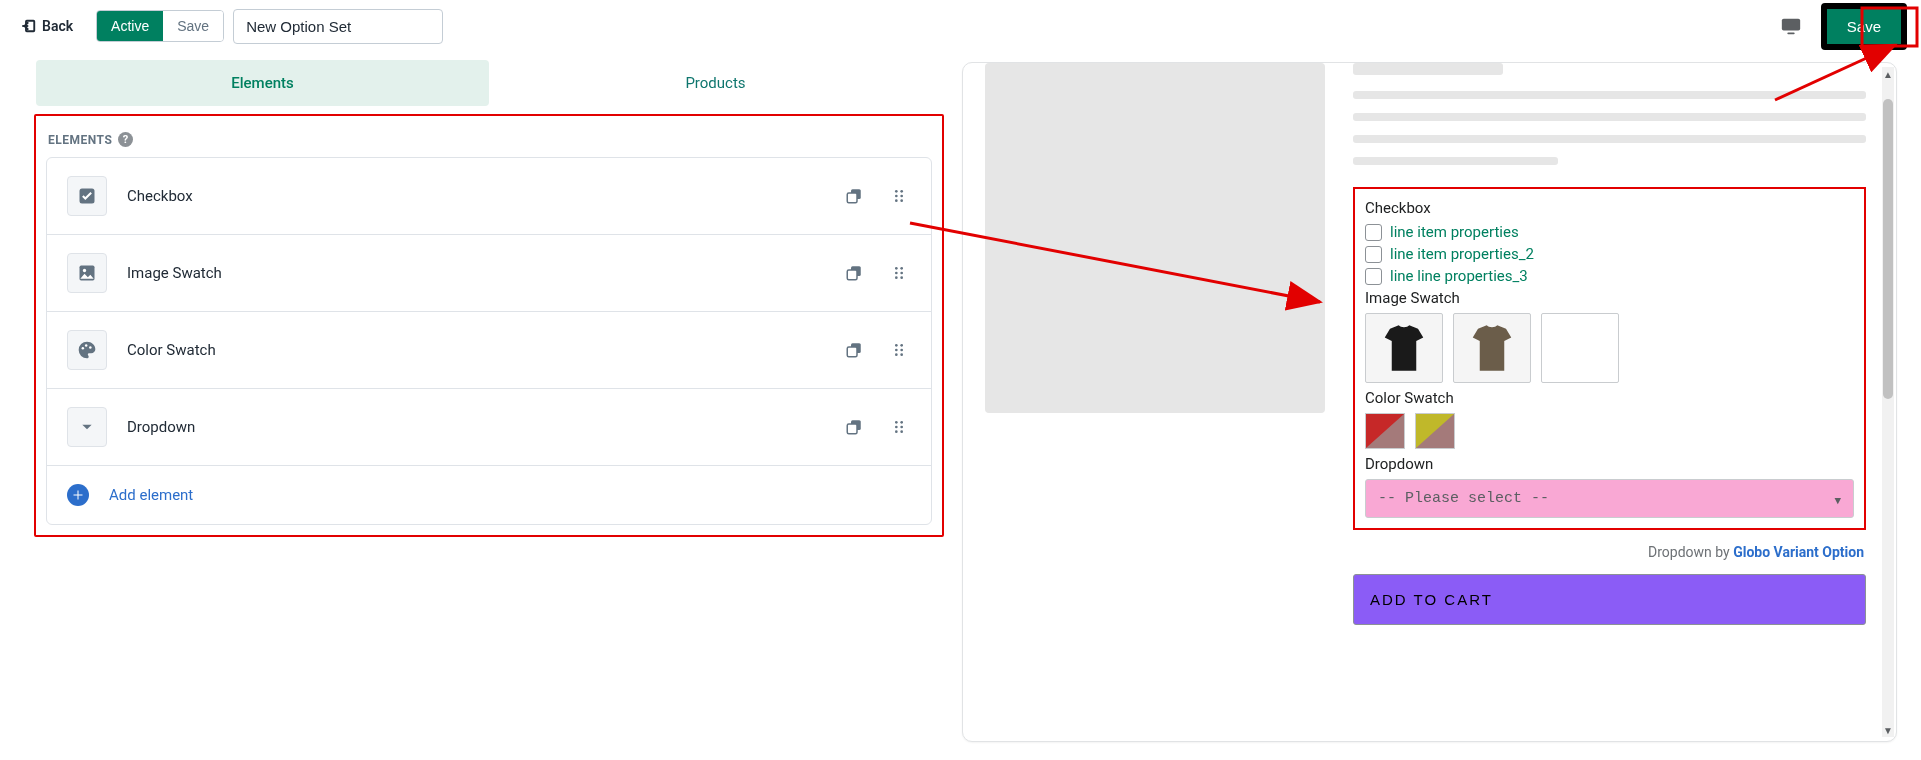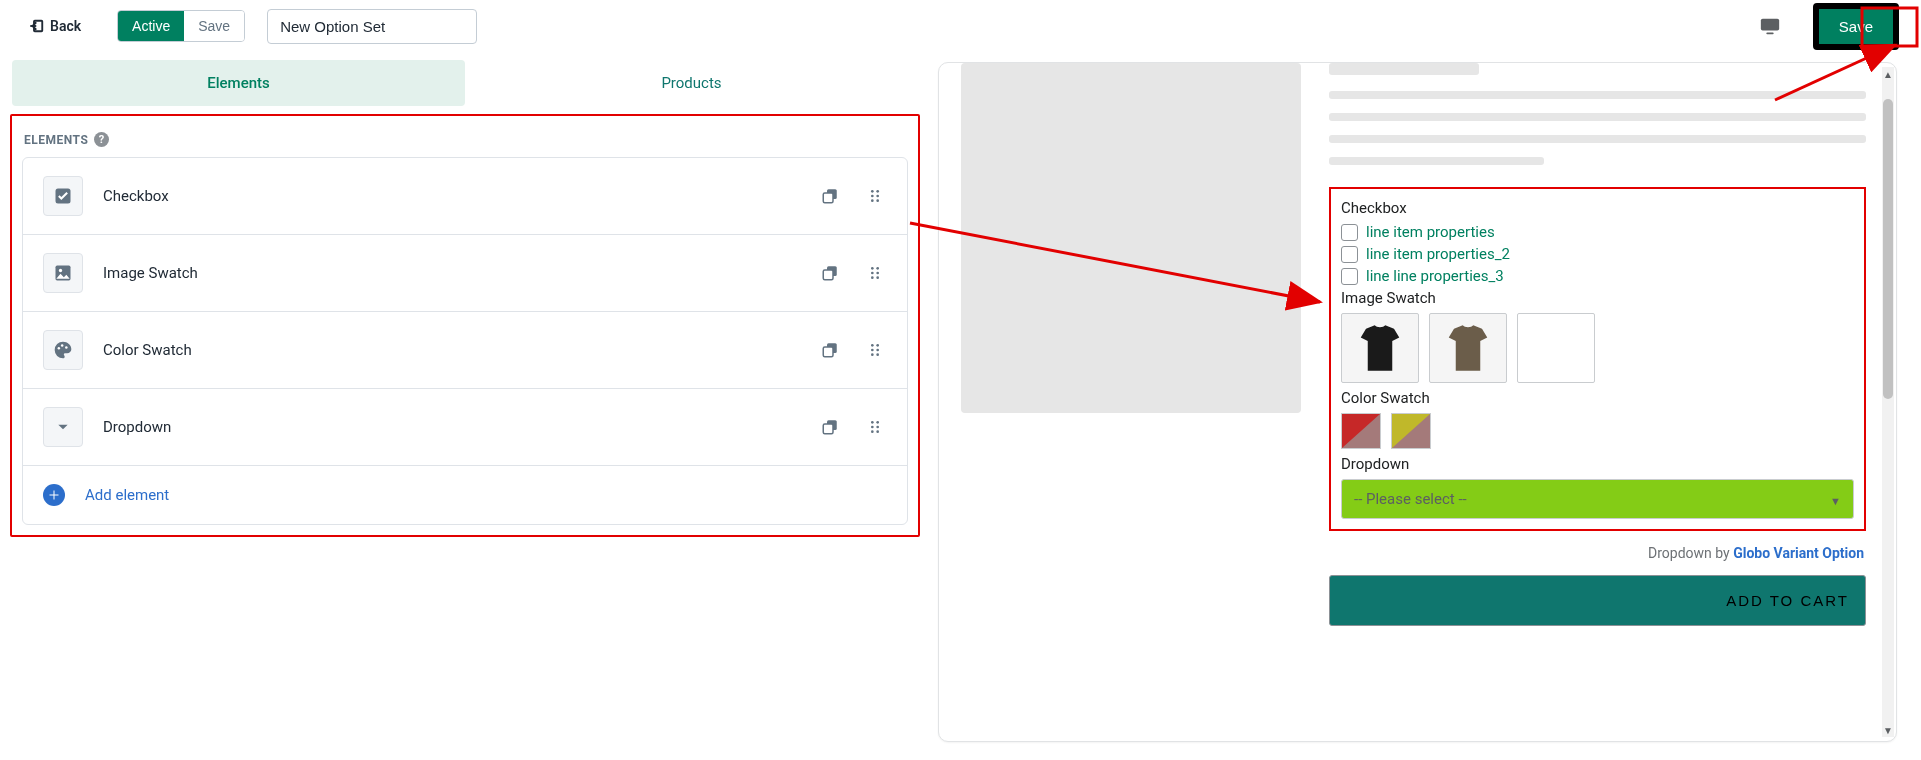--- a/index.html
+++ b/index.html
@@ -11,23 +11,23 @@
     width: 1921px;
     height: 760px;
     overflow: hidden;
     position: relative;
   }
 
   
   .topbar {
     display: flex;
     align-items: center;
-    padding: 8px 22px;
+    padding: 8px 14px;
     height: 52px;
-    gap: 22px;
+    gap: 9px;
   }
   .back-btn {
     display: flex;
     align-items: center;
     gap: 4px;
     cursor: pointer;
     font-weight: 600;
     padding: 4px 6px;
   }
   .back-icon { width: 18px; height: 18px; }
@@ -76,20 +76,21 @@
     padding: 9px 20px;
     font-size: 15px;
     font-weight: 500;
     cursor: pointer;
   }
 
   
   .main {
     display: flex;
     height: calc(100% - 52px);
+    padding-left: 24px;
   }
   .left { width: 930px; padding: 8px 0 0 0; }
   .right { flex: 1; padding: 10px 24px 10px 8px; position: relative; }
 
   
   .tabs {
     display: flex;
     margin: 0 12px 8px 12px;
   }
   .tab {
@@ -259,38 +260,39 @@
     width: 100%;
     border: 1px solid #c9cccf;
     border-radius: 3px;
     padding: 10px 12px;
     display: flex;
     justify-content: space-between;
     align-items: flex-end;
     font-size: 15px;
     color: #5c5f62;
     cursor: pointer;
-    background: #84cc16;
+    background: #f9a8d4;
+    font-family: Liberation Mono, monospace;
   }
   .dropdown .caret { font-size: 11px; color: #5c5f62; }
 
   .powered {
     text-align: right;
     font-size: 14px;
     color: #6d7175;
     margin: 14px 2px 14px 0;
   }
   .powered a { color: #2c6ecb; text-decoration: none; font-weight: 700; }
 
   .add-to-cart {
     width: 100%;
     border: 1px solid #8c9196;
-    background: #0f766e;
+    background: #8b5cf6;
     padding: 16px;
-    text-align: right;
+    text-align: left;
     letter-spacing: 2px;
     font-size: 15px;
     cursor: pointer;
     border-radius: 3px;
   }
 
   
   .overlay-svg {
     position: absolute;
     top: 0; left: 0;

